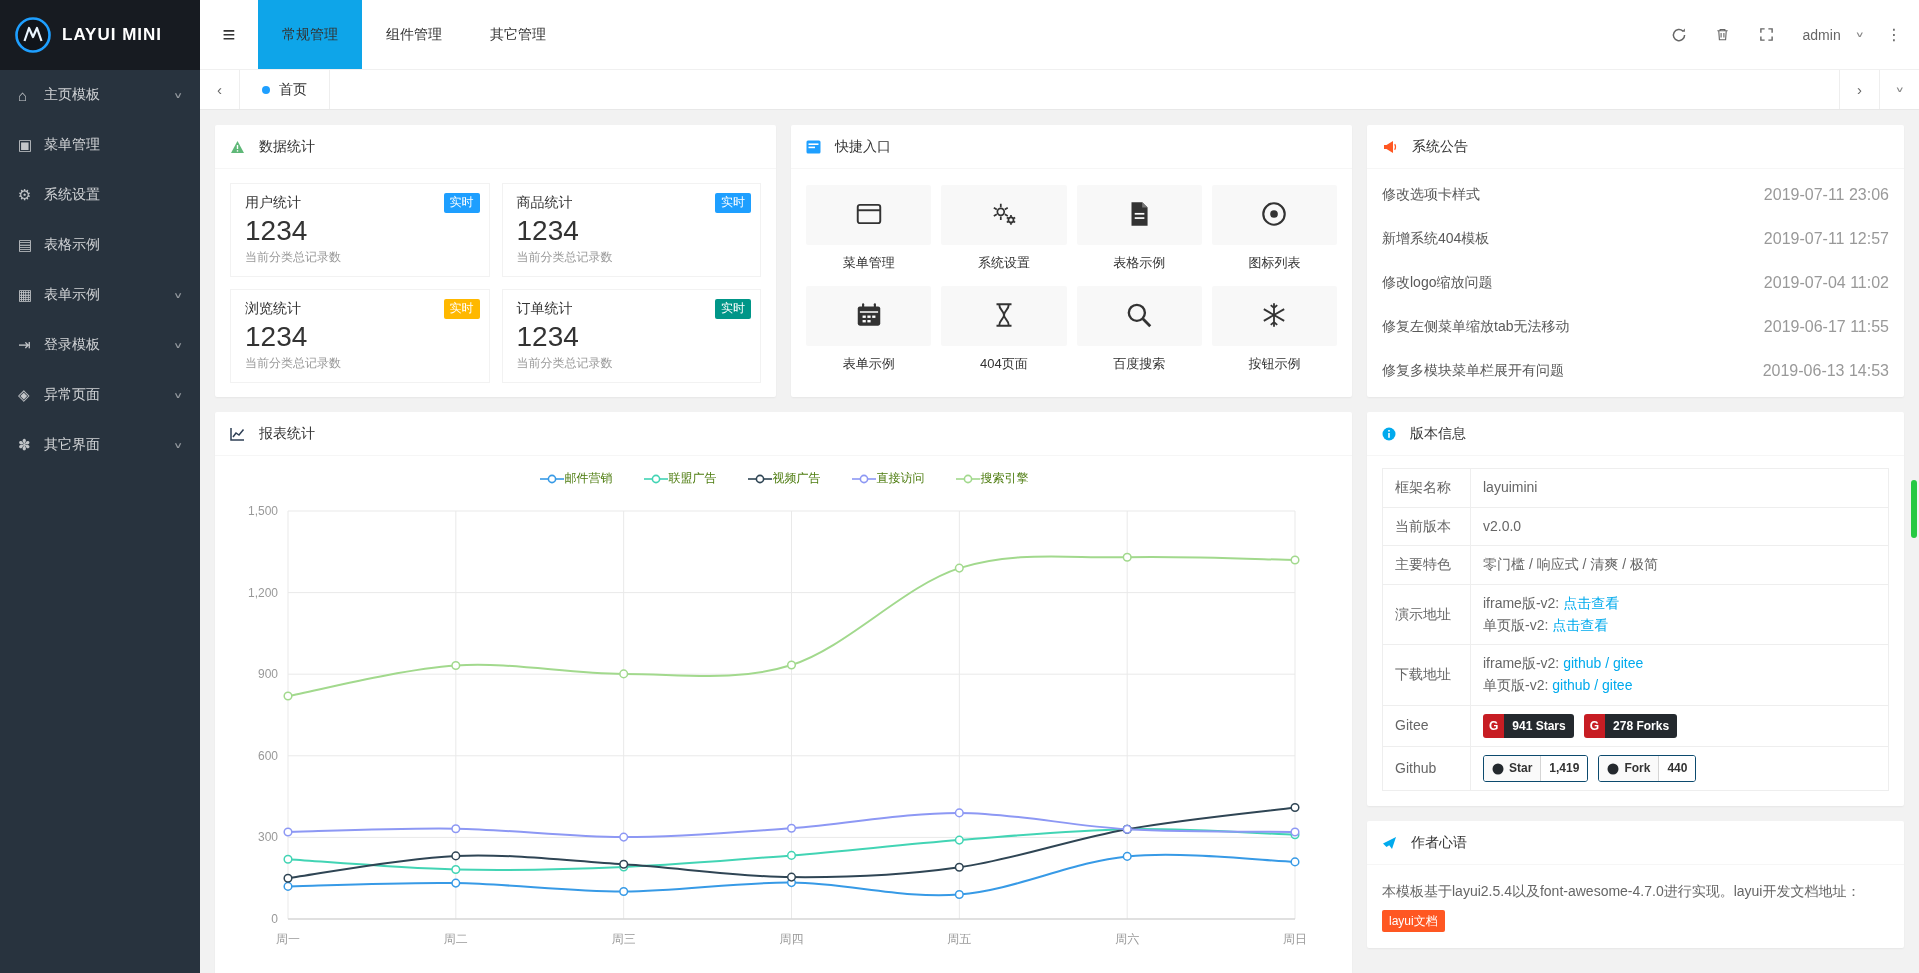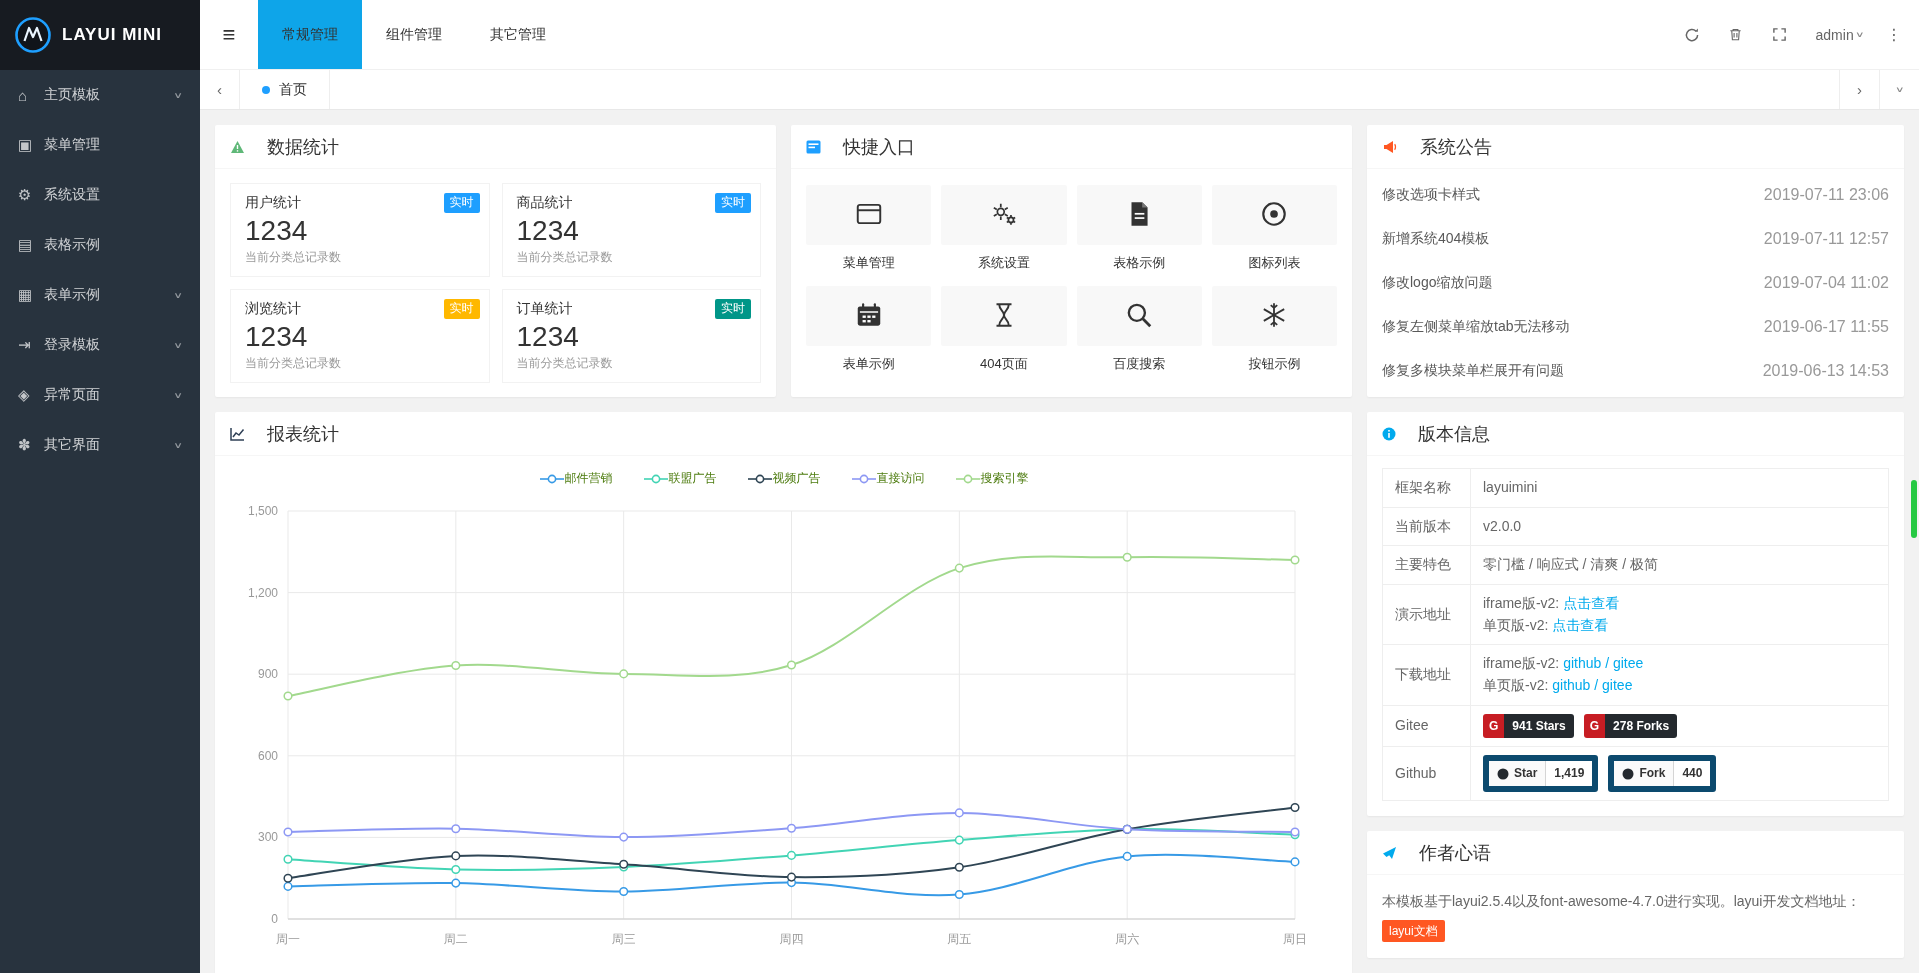--- a/index.html
+++ b/index.html
@@ -17,42 +17,42 @@
   .mi-chev { font-size:11px; color:rgba(255,255,255,.5); transform:scale(1.2,.75); }
 
   
   .main { flex:1; display:flex; flex-direction:column; min-width:0; }
   .topbar { height:70px; background:#fff; display:flex; align-items:stretch; border-bottom:1px solid #f0f0f0; flex-shrink:0; }
   .toggle { width:58px; display:flex; align-items:center; justify-content:center; font-size:22px; color:#333; cursor:pointer; }
   .top-tab { display:flex; align-items:center; padding:0 24px; font-size:14px; color:#333; cursor:pointer; }
   .top-tab.active { background:#0ea5e9; }
   .top-right { margin-left:auto; display:flex; align-items:stretch; padding-right:8px; }
   .tr-icon { width:44px; display:flex; align-items:center; justify-content:center; color:#666; cursor:pointer; }
-  .admin-box { display:flex; align-items:center; gap:2px; padding:4px 14px; color:#666; font-size:14px; cursor:pointer; }
+  .admin-box { display:flex; align-items:center; gap:15px; padding:4px 14px; color:#666; font-size:14px; cursor:pointer; }
   .admin-chev { font-size:10px; color:#888; transform:scale(1.3,.8); }
   .more-dots { width:34px; display:flex; align-items:center; justify-content:center; color:#666; font-size:16px; cursor:pointer; }
 
   
   .tabstrip { height:40px; background:#fff; display:flex; align-items:stretch; border-bottom:1px solid #e8e8e8; flex-shrink:0; }
   .ts-nav { width:40px; display:flex; align-items:center; justify-content:center; color:#666; font-size:15px; cursor:pointer; }
   .ts-nav.left { border-right:1px solid #eee; }
   .ts-nav.right { border-left:1px solid #eee; }
   .ts-tab { display:flex; align-items:center; gap:9px; padding:0 22px; font-size:14px; color:#333; border-right:1px solid #eee; cursor:pointer; }
   .ts-dot { width:8px; height:8px; border-radius:50%; background:#1E9FFF; }
   .ts-spring { flex:1; }
 
   
   .content { flex:1; background:#F2F2F2; padding:15px; display:flex; gap:15px; overflow:hidden; }
   .col-left { flex:1; min-width:0; display:flex; flex-direction:column; gap:15px; }
   .row-top { display:flex; gap:15px; }
   .row-top > .card { flex:1; }
   .col-right { width:537px; flex-shrink:0; display:flex; flex-direction:column; gap:15px; }
 
   .card { background:#fff; border-radius:2px; box-shadow:0 1px 2px rgba(0,0,0,.05); }
-  .card-head { height:44px; display:flex; align-items:center; gap:22px; padding:0 15px; border-bottom:1px solid #f6f6f6; font-size:18px; color:#333; }
+  .card-head { height:44px; display:flex; align-items:center; gap:14px; padding:0 15px; border-bottom:1px solid #f6f6f6; font-size:14px; color:#333; }
 
   
   .stat-grid { display:grid; grid-template-columns:1fr 1fr; gap:12px; padding:14px 15px; }
   .stat-box { border:1px solid #f2f2f2; padding:10px 14px; position:relative; background:#fff; }
   .stat-label { font-size:14px; color:#333; }
   .stat-value { font-size:28px; color:#333; margin:3px 0 2px; }
   .stat-desc { font-size:12px; color:#999; }
   .stat-badge { position:absolute; top:9px; right:9px; color:#fff; font-size:12px; padding:2px 6px; border-radius:2px; line-height:1.3; }
 
   
@@ -76,21 +76,21 @@
   
   .ver-body { padding:12px 15px 15px; }
   .ver-table { width:100%; border-collapse:collapse; font-size:14px; }
   .ver-table td { border:1px solid #eee; padding:8px 12px; color:#666; line-height:1.55; }
   .vk { width:88px; color:#333; }
   .vlink { color:#01AAED; cursor:pointer; text-decoration:none; }
   .vlink-sep { color:#01AAED; }
   .gitee-badge { display:inline-flex; align-items:center; border-radius:3px; overflow:hidden; font-size:12px; font-weight:bold; margin-right:10px; cursor:pointer; vertical-align:middle; }
   .gb-g { background:#C71D23; color:#fff; padding:3px 6px; }
   .gb-t { background:#24292E; color:#fff; padding:3px 8px; }
-  .gh-badge { display:inline-flex; border:6px solid #0c4a6e; border-radius:3px; overflow:hidden; font-size:12px; font-weight:bold; margin-right:10px; color:#333; cursor:pointer; vertical-align:middle; }
+  .gh-badge { display:inline-flex; border:1px solid #0c4a6e; border-radius:3px; overflow:hidden; font-size:12px; font-weight:bold; margin-right:10px; color:#333; cursor:pointer; vertical-align:middle; }
   .ghb-l { background:#FAFAFA; padding:3px 8px; display:inline-flex; gap:5px; align-items:center; border-right:1px solid #d5d5d5; }
   .ghb-r { background:#fff; padding:3px 8px; }
 
   
   .author-body { padding:12px 15px; font-size:14px; color:#666; line-height:2.1; }
   .badge-red { display:inline-block; background:#FF5722; color:#fff; font-size:12px; padding:2px 7px; border-radius:2px; cursor:pointer; line-height:1.5; }
 
   .scroll-thumb { position:fixed; right:2px; top:480px; width:6px; height:58px; border-radius:3px; background:#26C943; cursor:grab; }
 </style>
 </head>

